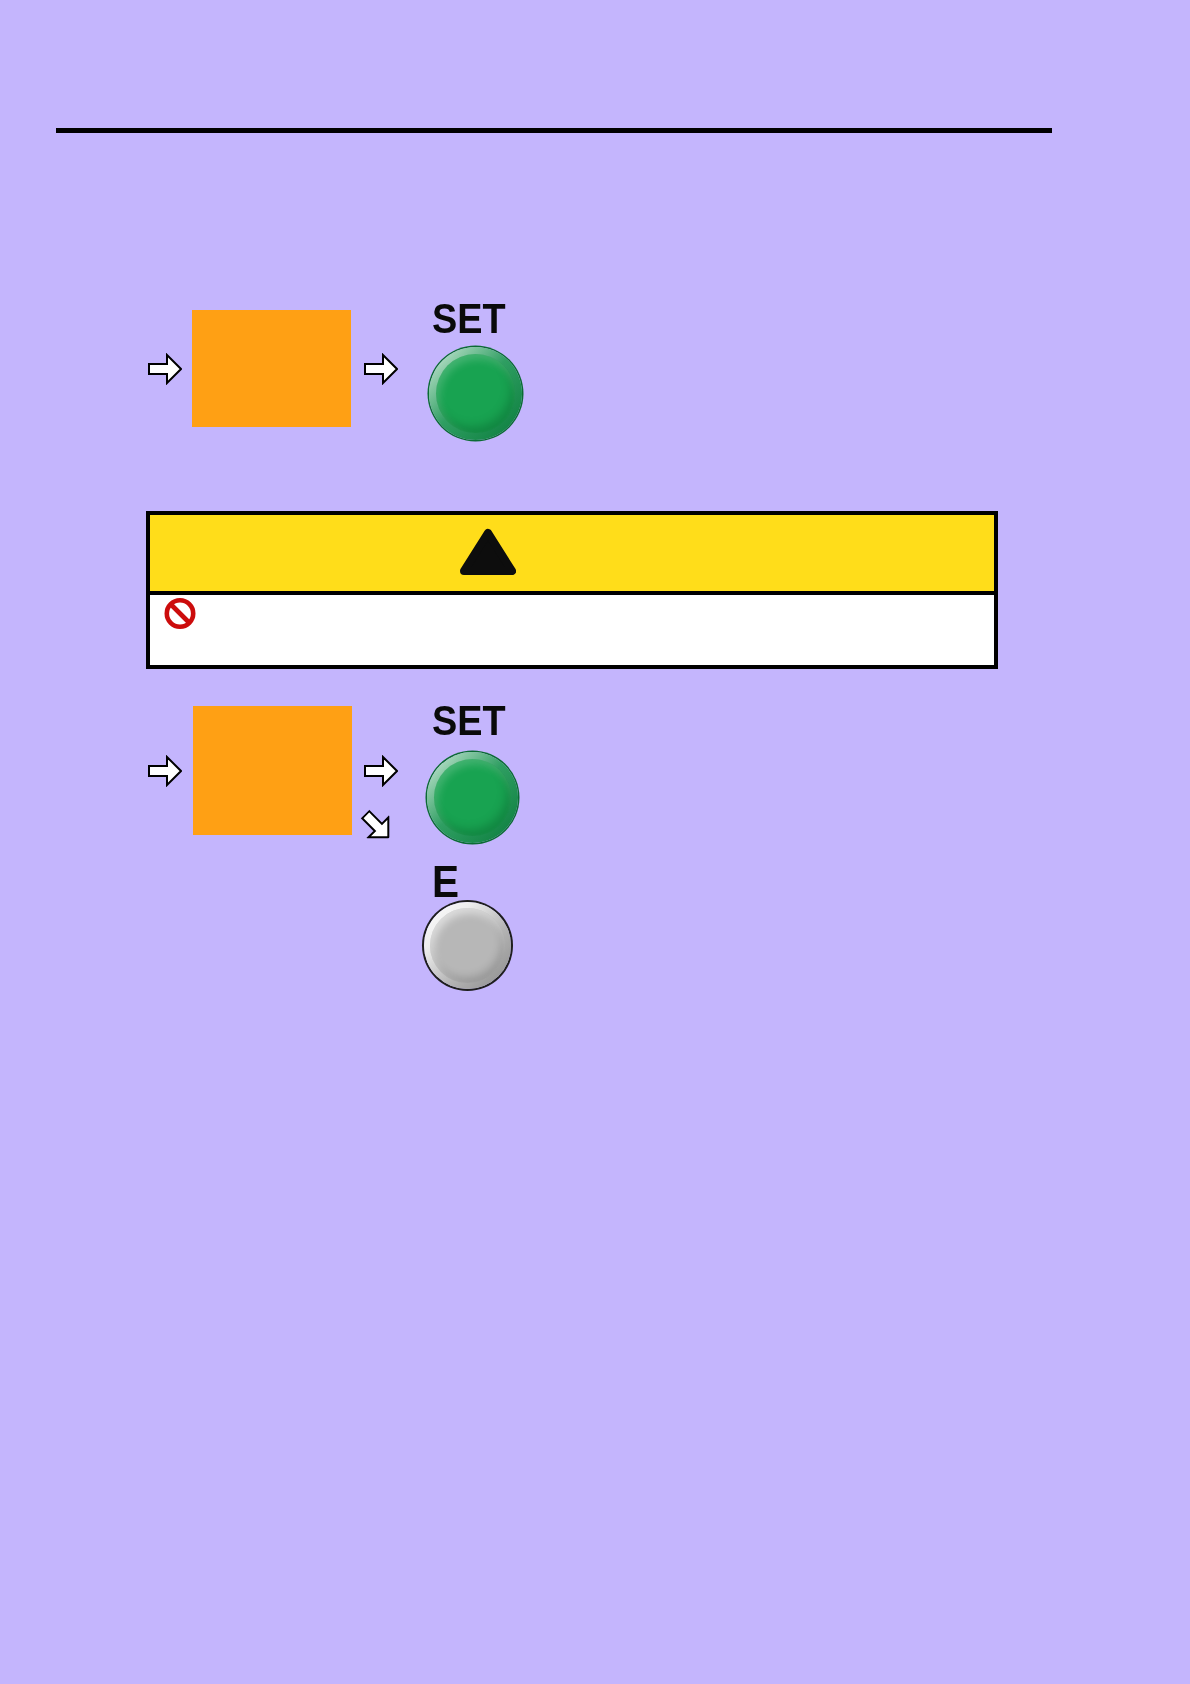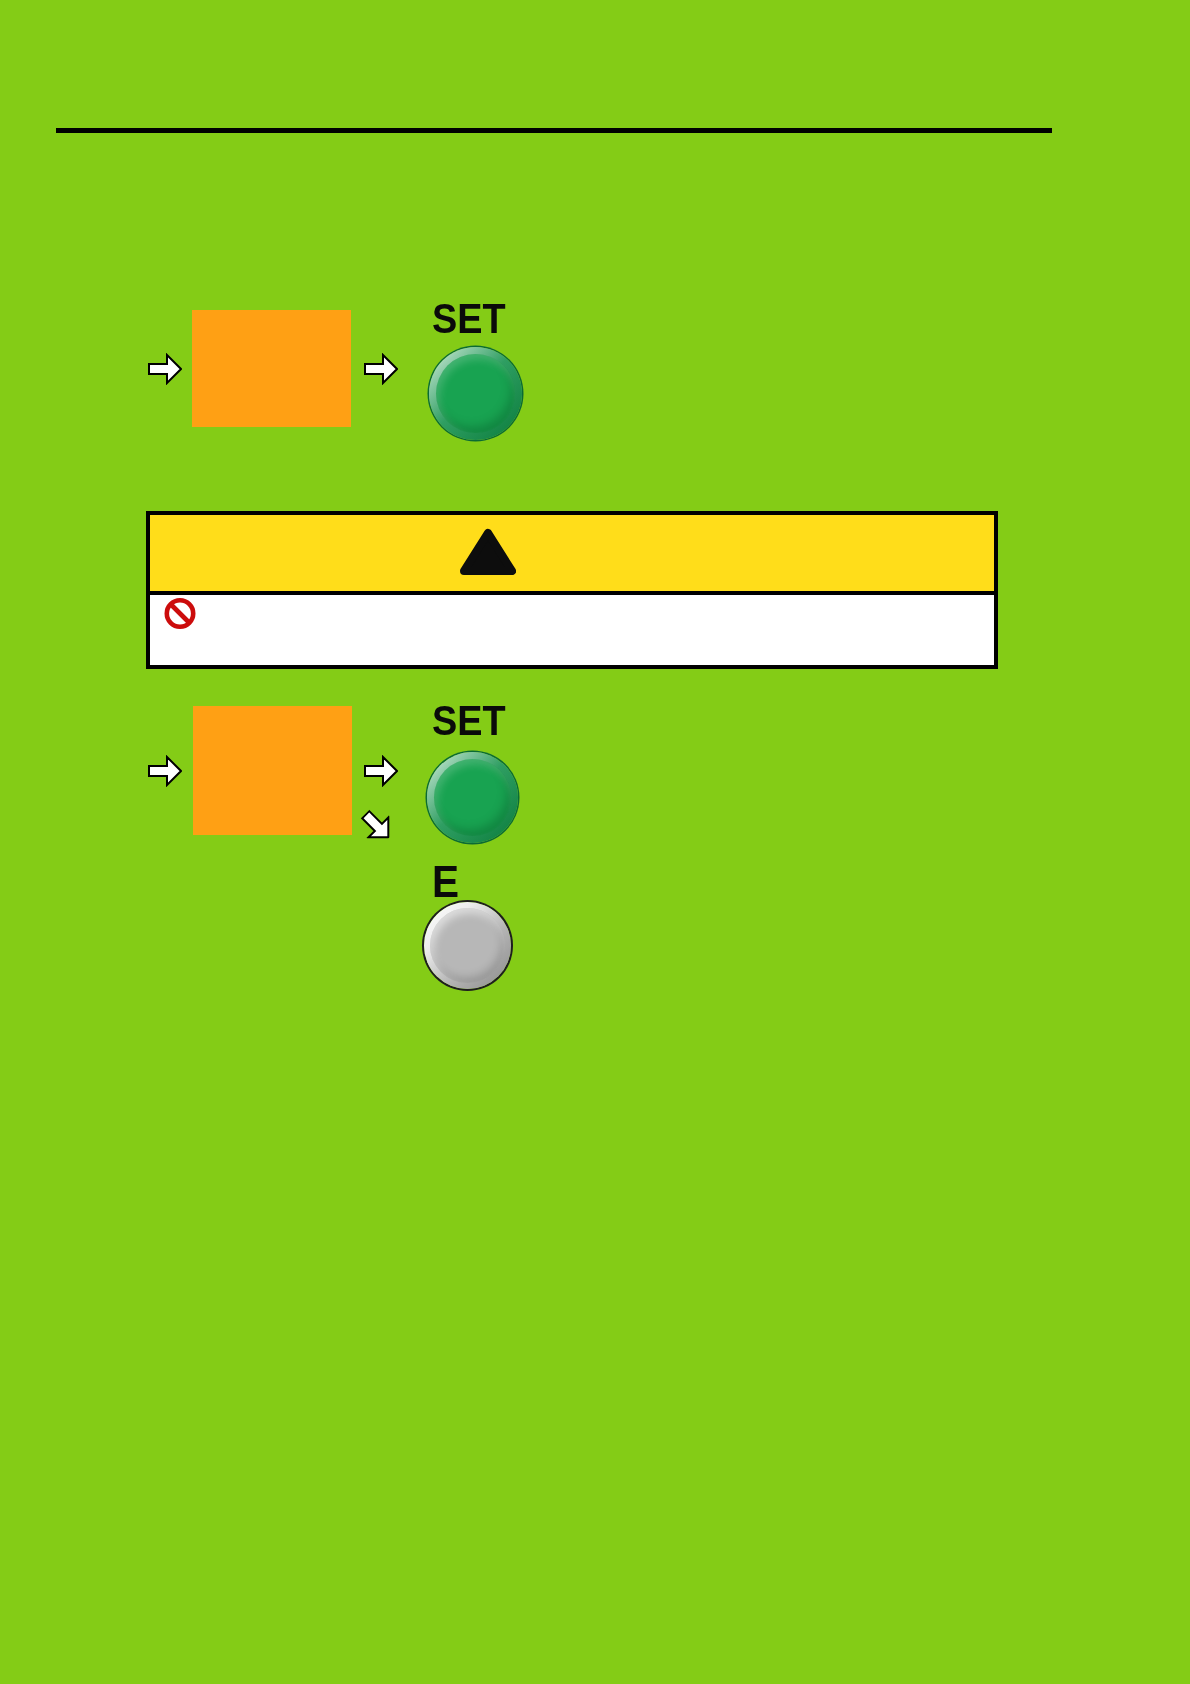--- a/index.html
+++ b/index.html
@@ -1,20 +1,20 @@
 <!DOCTYPE html>
 <html><head>
 <meta charset="utf-8">
 <style>
   html, body { margin: 0; padding: 0; background: #ffffff; }
   .page {
     position: relative;
     width: 1190px;
     height: 1684px;
-    background: #84cc16;
+    background: #c4b5fd;
     overflow: hidden;
     font-family: "Liberation Sans", sans-serif;
   }
 
   
   .top-rule {
     position: absolute;
     left: 56px; top: 128px;
     width: 996px; height: 5px;
     background: #000;

